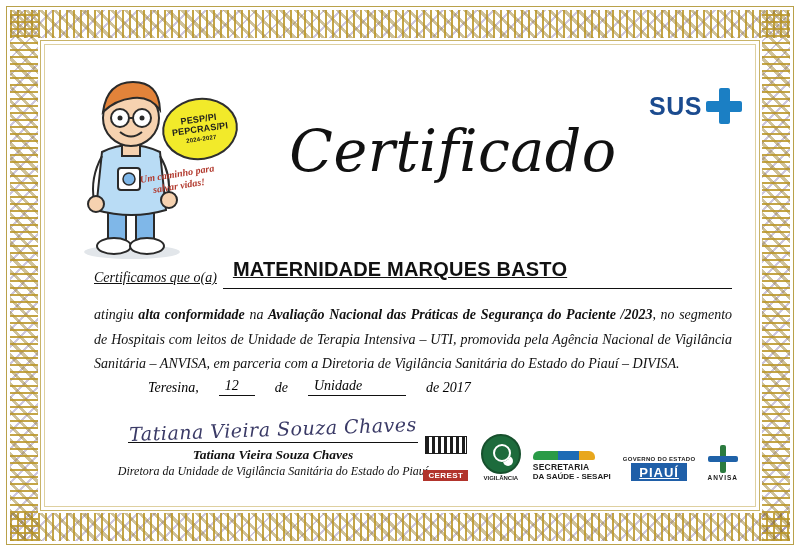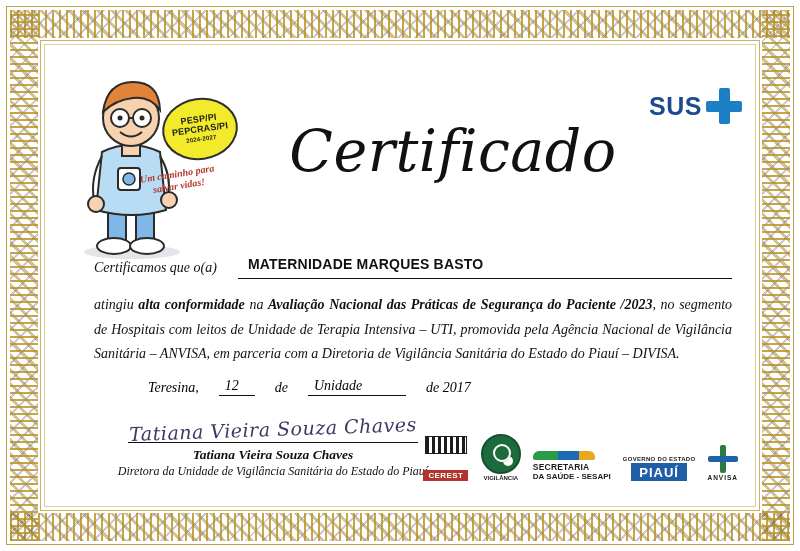--- a/index.html
+++ b/index.html
@@ -202,38 +202,39 @@
     left: 46px;
     right: 20px;
     top: 205px;
     font-size: 13.5px;
     color: #111;
     line-height: 1.65;
   }
   .line-recipient {
     display: flex;
     align-items: flex-end;
-    gap: 21px;
+    gap: 6px;
     margin-bottom: 14px;
+    text-decoration: underline;
   }
   .lead {
     font-family: "Liberation Serif", serif;
     font-style: italic;
     font-size: 14px;
     white-space: nowrap;
   }
   .recipient-field {
     flex: 1;
     border-bottom: 1.3px solid #111;
     padding: 0 0 2px 10px;
   }
   .recipient-name {
     font-family: "Liberation Sans", sans-serif;
     font-weight: bold;
-    font-size: 14px;
+    font-size: 20px;
     letter-spacing: 0.2px;
   }
   .paragraph {
     font-family: "Liberation Serif", serif;
     font-style: italic;
     font-size: 14px;
     text-align: justify;
     line-height: 1.75;
   }
   .paragraph b {
@@ -374,20 +375,21 @@
     border-radius: 6px 6px 2px 2px;
   }
   .logo-piaui .box {
     background: #1f5fa8;
     color: #fff;
     font-size: 13px;
     font-weight: bold;
     padding: 3px 8px 2px 8px;
     letter-spacing: 1px;
     line-height: 1;
+    text-decoration: underline;
   }
   .logo-piaui .top {
     font-size: 6px;
     font-weight: bold;
     color: #1d1d1d;
     margin-bottom: 1px;
     letter-spacing: 0.3px;
   }
   .logo-anvisa .mark {
     width: 30px;

